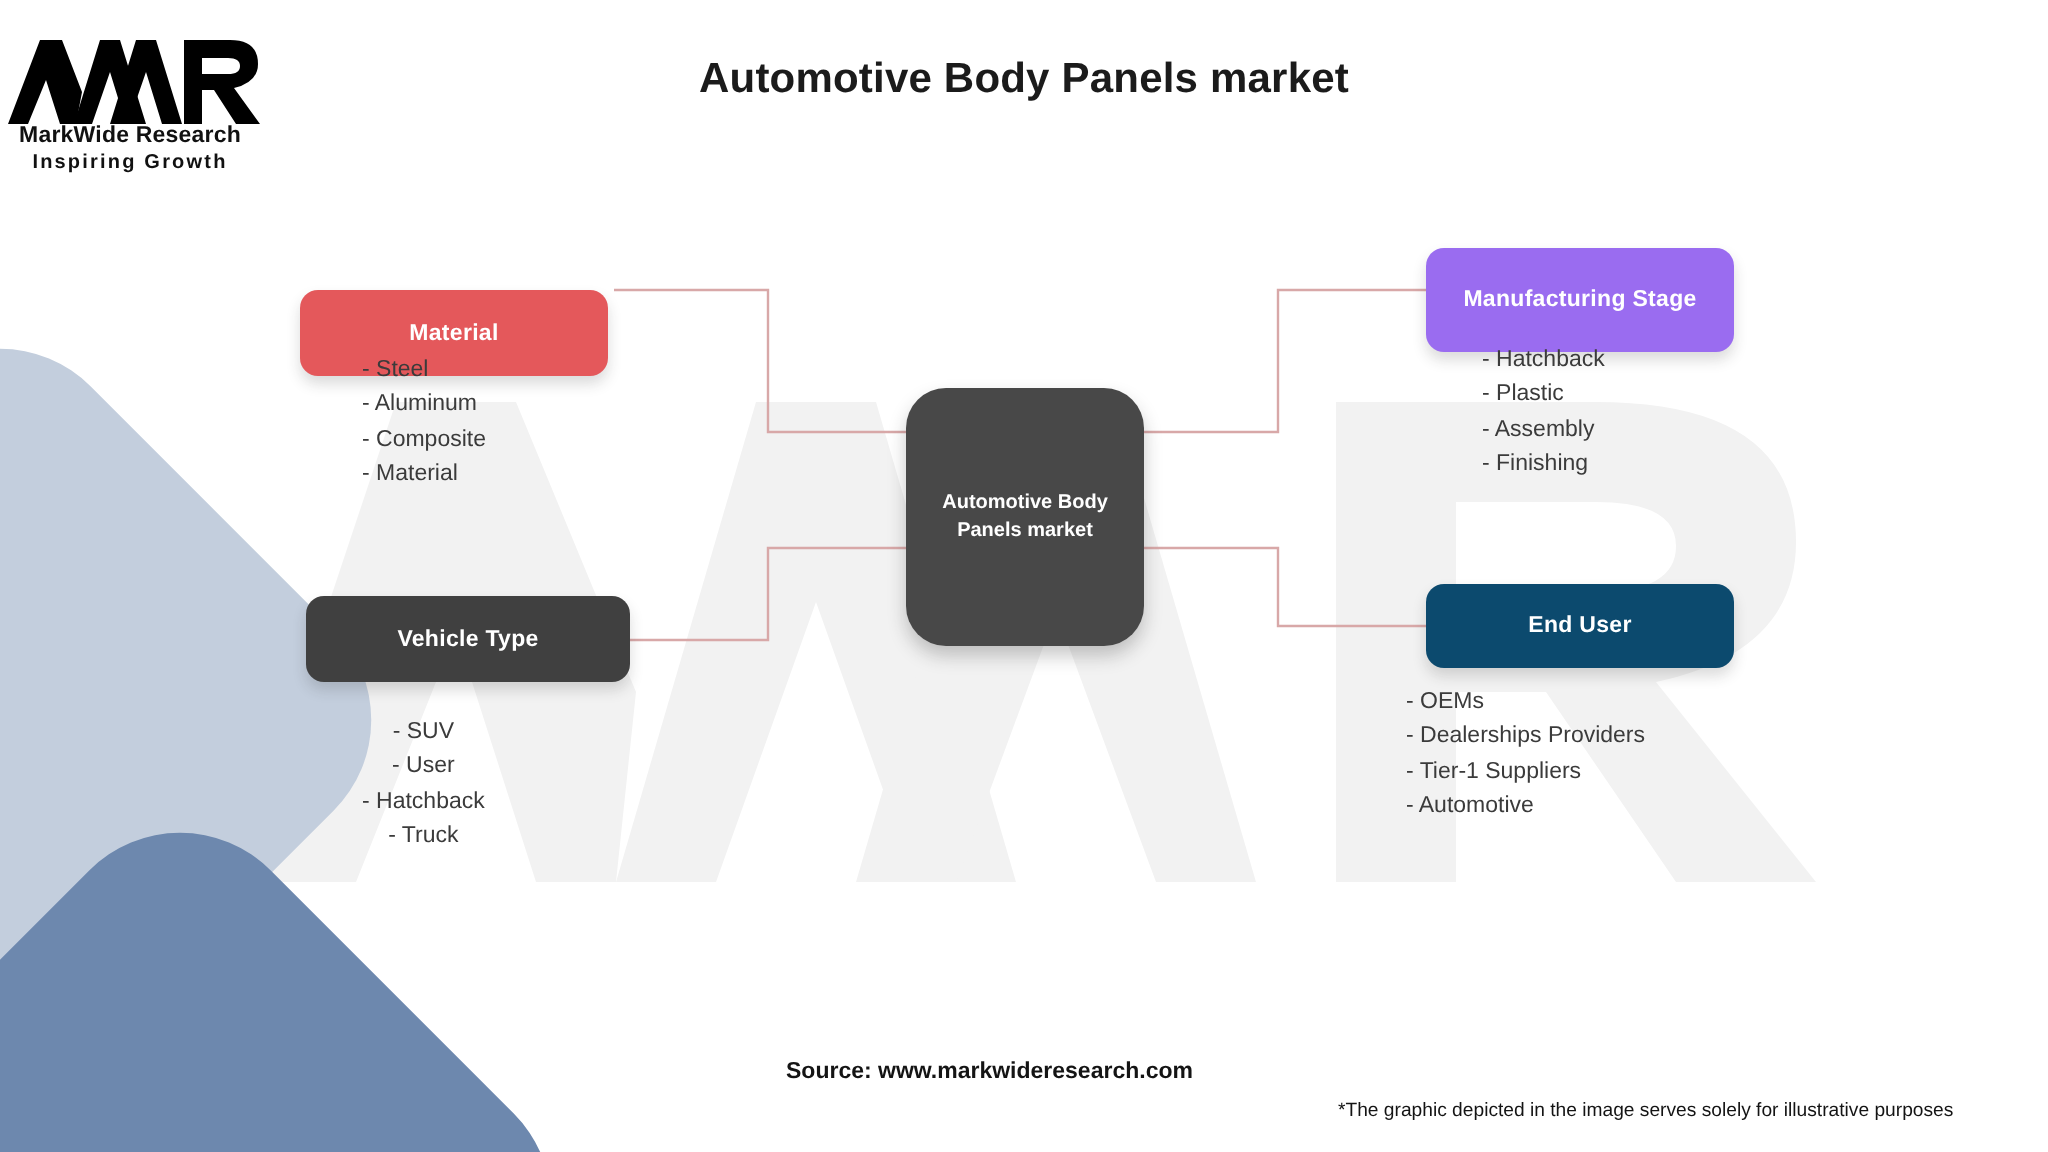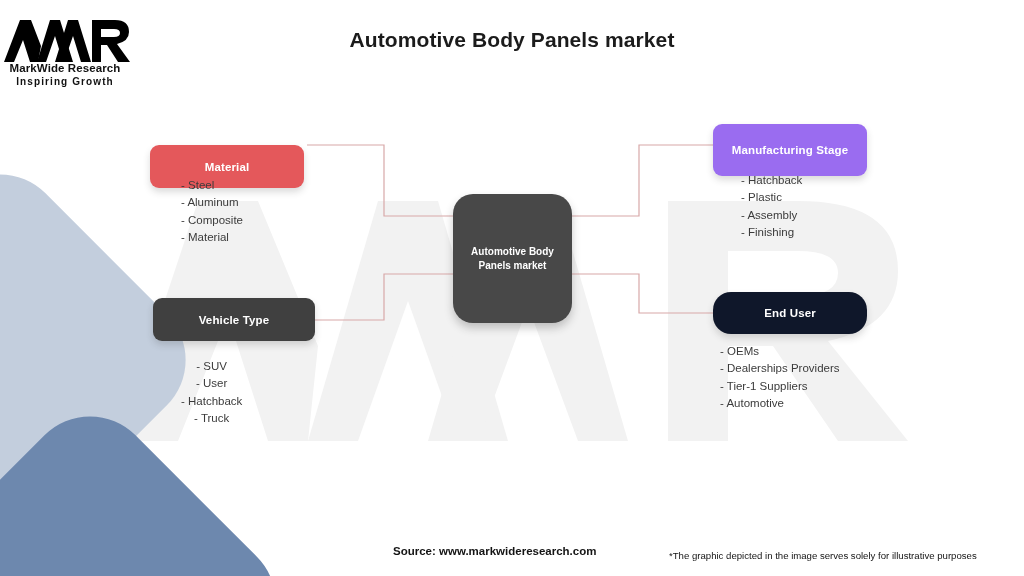--- a/index.html
+++ b/index.html
@@ -143,28 +143,28 @@
   
   .items {
     position: absolute;
     font-size: 11.5px;
     line-height: 17.4px;
     color: #3b3b3b;
   }
   .items-material      { left: 181px; top: 177px; }
   .items-vehicle       { left: 181px; top: 358px; text-align: center; }
   .items-manufacturing { left: 741px; top: 172px; }
-  .items-enduser       { left: 720px; top: 343px; }
+  .items-enduser       { left: 703px; top: 343px; }
   .item { white-space: nowrap; }
 
   
   .source {
     position: absolute;
     left: 393px;
-    top: 545px;
+    top: 530px;
     font-size: 11.5px;
     font-weight: bold;
     color: #141414;
   }
   .disclaimer {
     position: absolute;
     left: 669px;
     top: 550px;
     font-size: 9.6px;
     color: #141414;
@@ -223,21 +223,21 @@
 
   <div class="node node-material" style="background: rgb(228, 88, 91);">
     <span>Material</span>
   </div>
   <div class="node node-manufacturing" style="background: rgb(154, 108, 240);">
     <span>Manufacturing Stage</span>
   </div>
   <div class="node node-vehicle" style="background: #404040;">
     <span>Vehicle Type</span>
   </div>
-  <div class="node node-enduser" style="background: #0f172a; border-radius: 18px;">
+  <div class="node node-enduser" style="background: #0c4a6e;">
     <span>End User</span>
   </div>
 
   <div class="items items-material">
     <div class="item">- Steel</div>
     <div class="item">- Aluminum</div>
     <div class="item">- Composite</div>
     <div class="item">- Material</div>
   </div>
 

